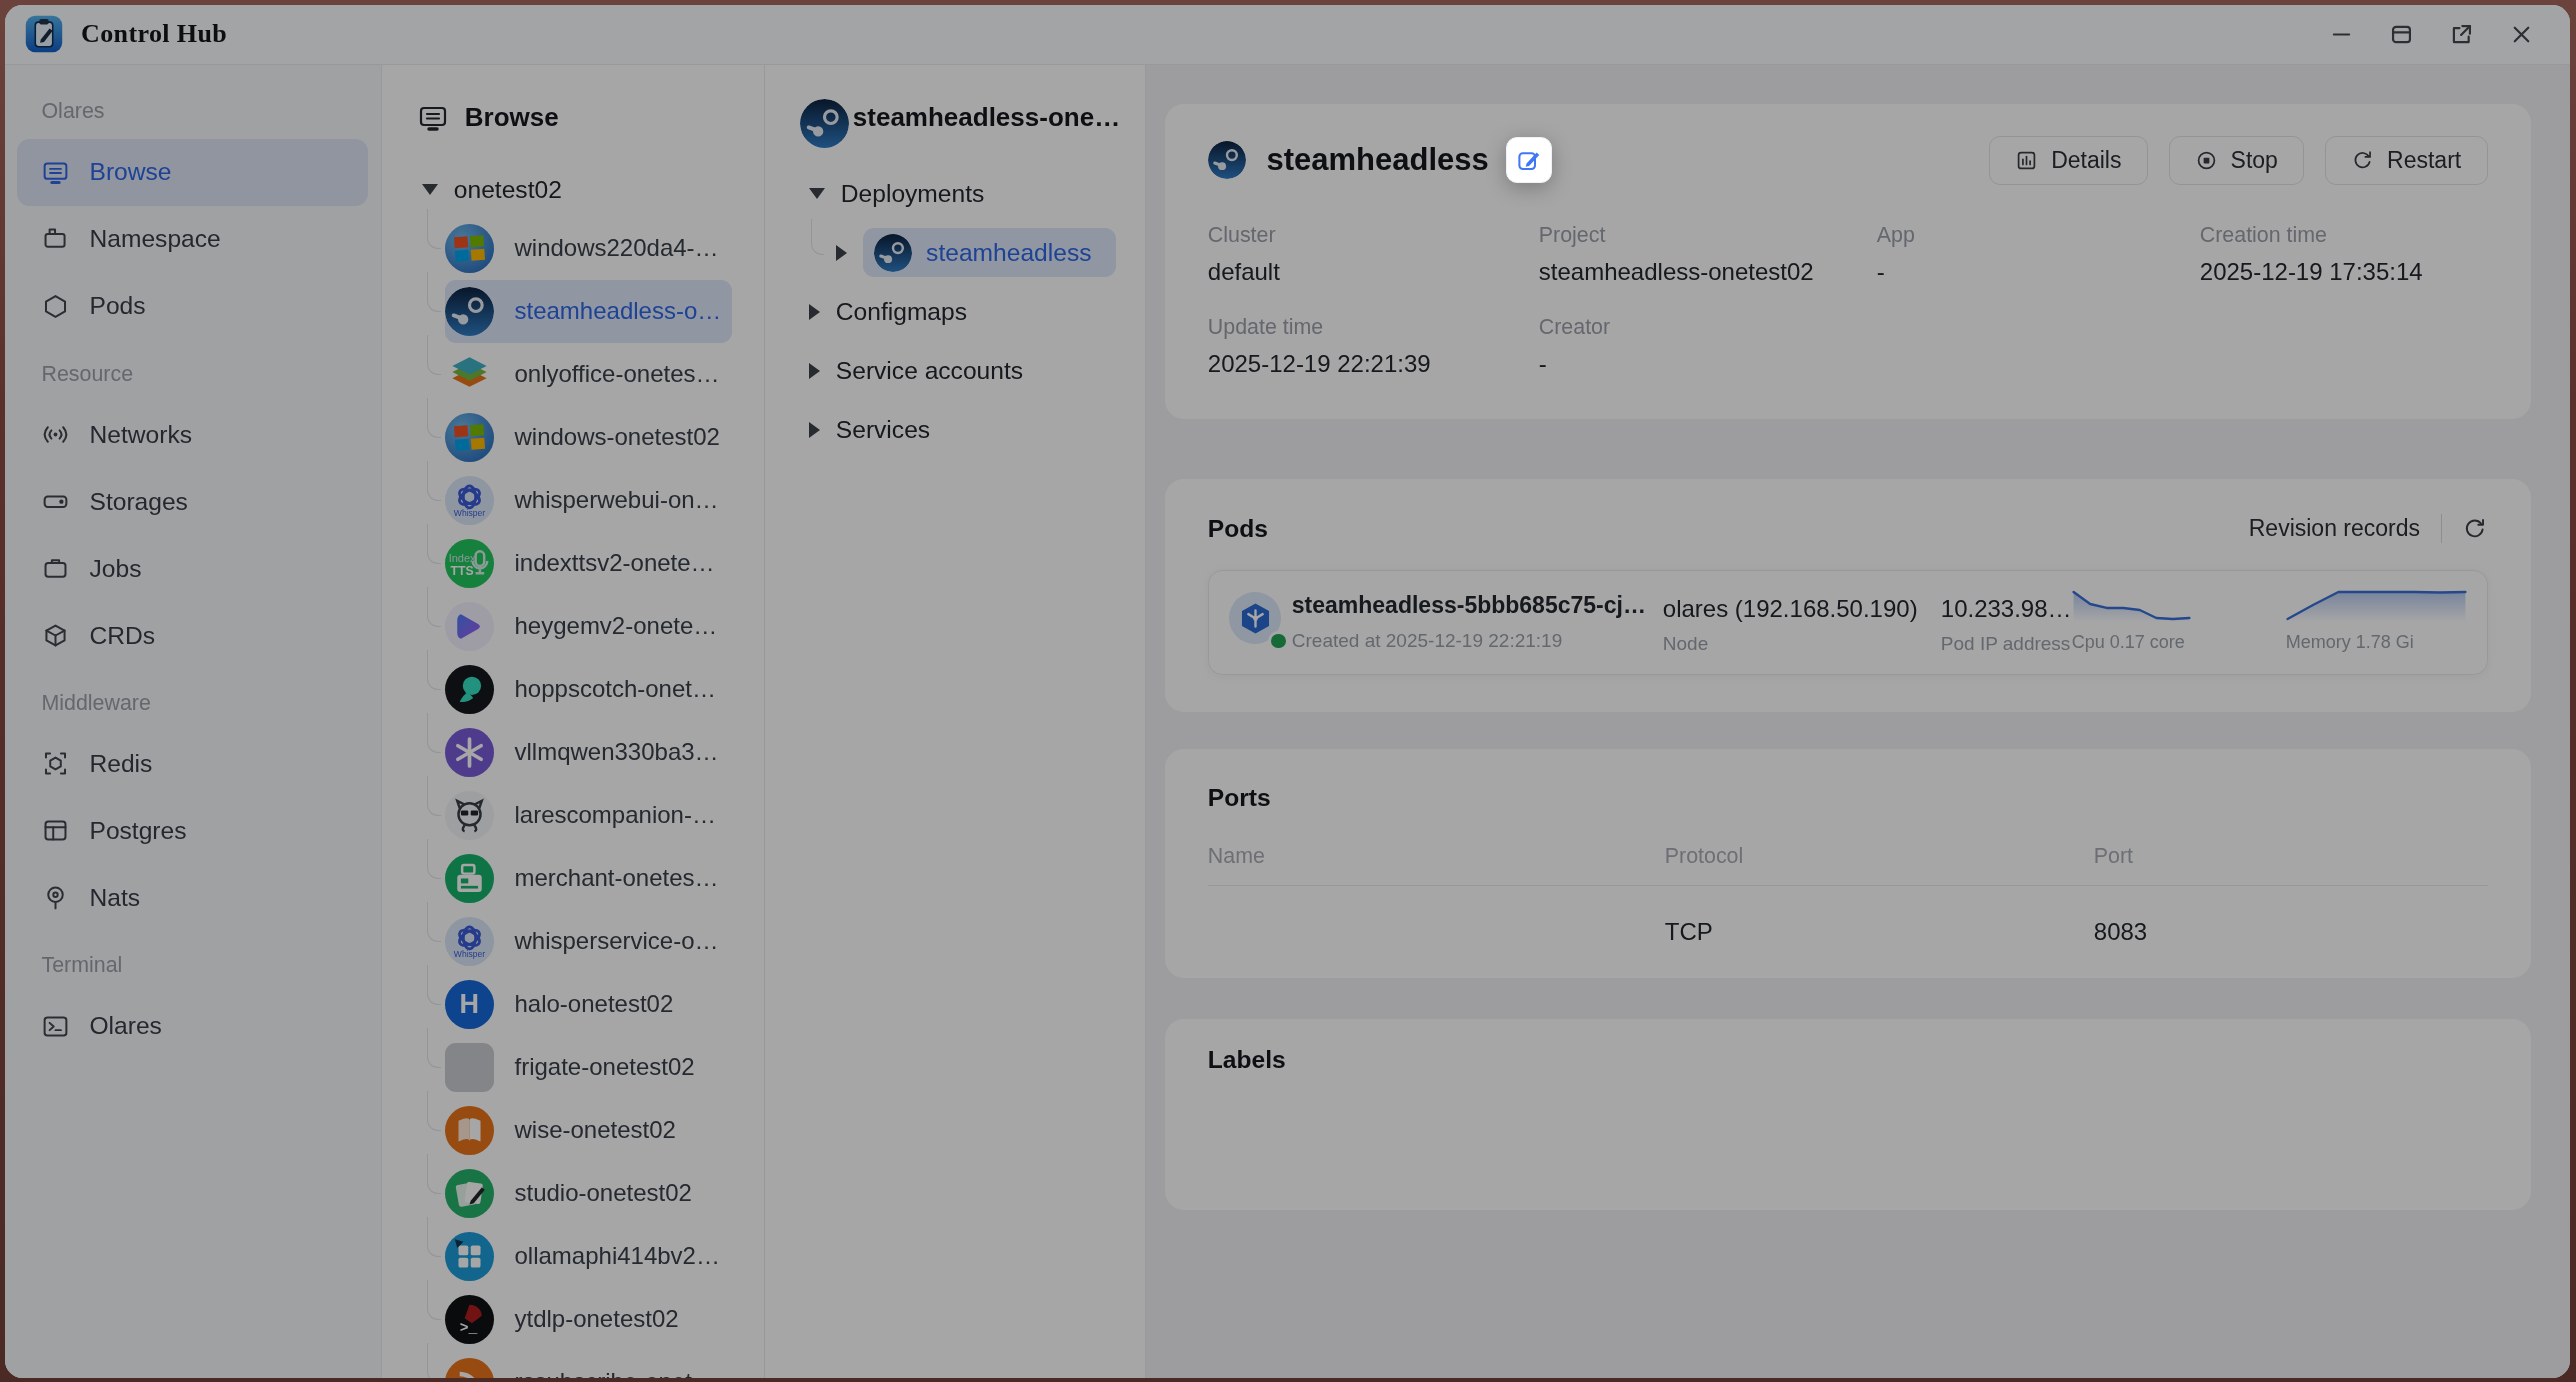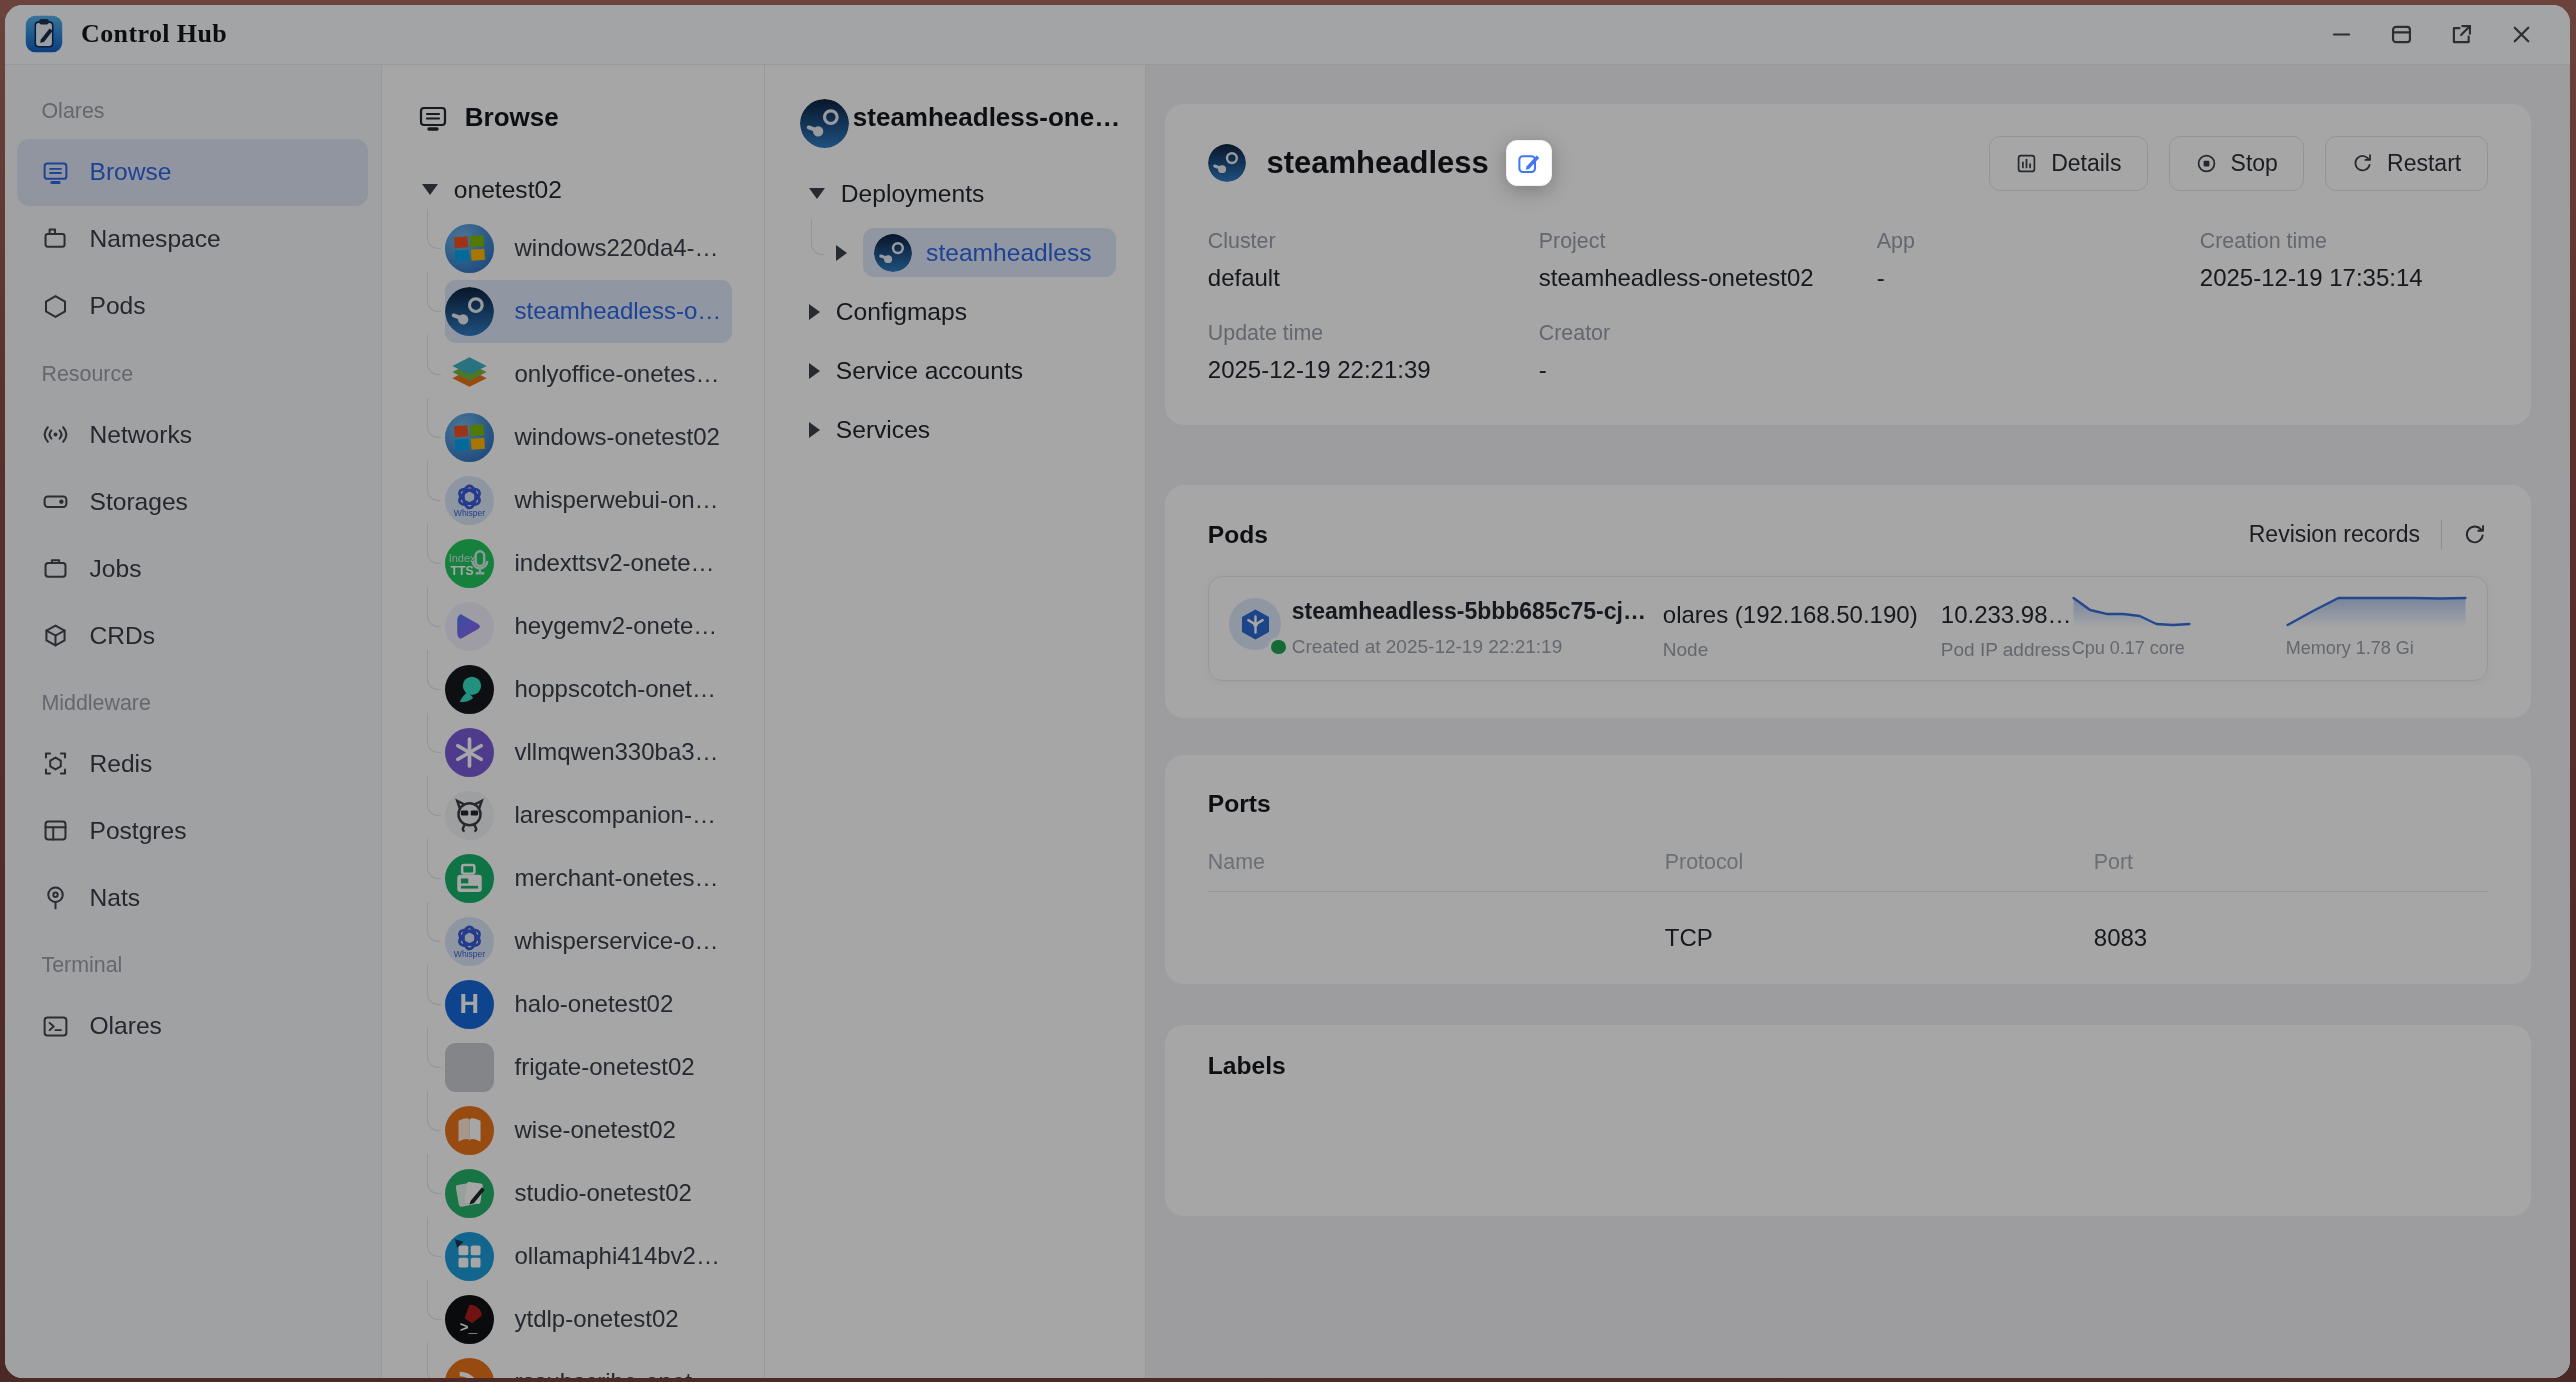--- a/index.html
+++ b/index.html
@@ -127,21 +127,21 @@
   .edit-btn {
     width:46px; height:46px; border-radius:11px; background:#ffffff;
     display:flex; align-items:center; justify-content:center; margin-left:17.5px;
     position:relative; z-index:60; cursor:pointer;
     box-shadow:0 4.8px 20.7px rgba(0,0,0,0.25); border:0.8px solid #eef1f6;
   }
   .edit-btn svg { width:27px; height:27px; color:#4077f2; }
   .title-spacer { flex:1; }
   .btn-group { display:flex; align-items:center; gap:20.7px; }
   .btn {
-    display:flex; align-items:center; gap:12.7px; height:55px; padding:0 25.4px;
+    display:flex; align-items:center; gap:12.7px; height:49px; padding:0 25.4px;
     background:#ffffff; border:1.2px solid #e2e4e9; border-radius:11px;
     font-size:23px; color:#2b2f36; cursor:pointer; white-space:nowrap;
   }
   .btn svg { width:23px; height:23px; color:#3a3f46; }
 
   .info-grid {
     display:grid; grid-template-columns:331px 338px 323px 1fr;
     row-gap:29px; margin-top:38px;
   }
   .field .flabel { font-size:21.4px; color:#9aa0a9; }

